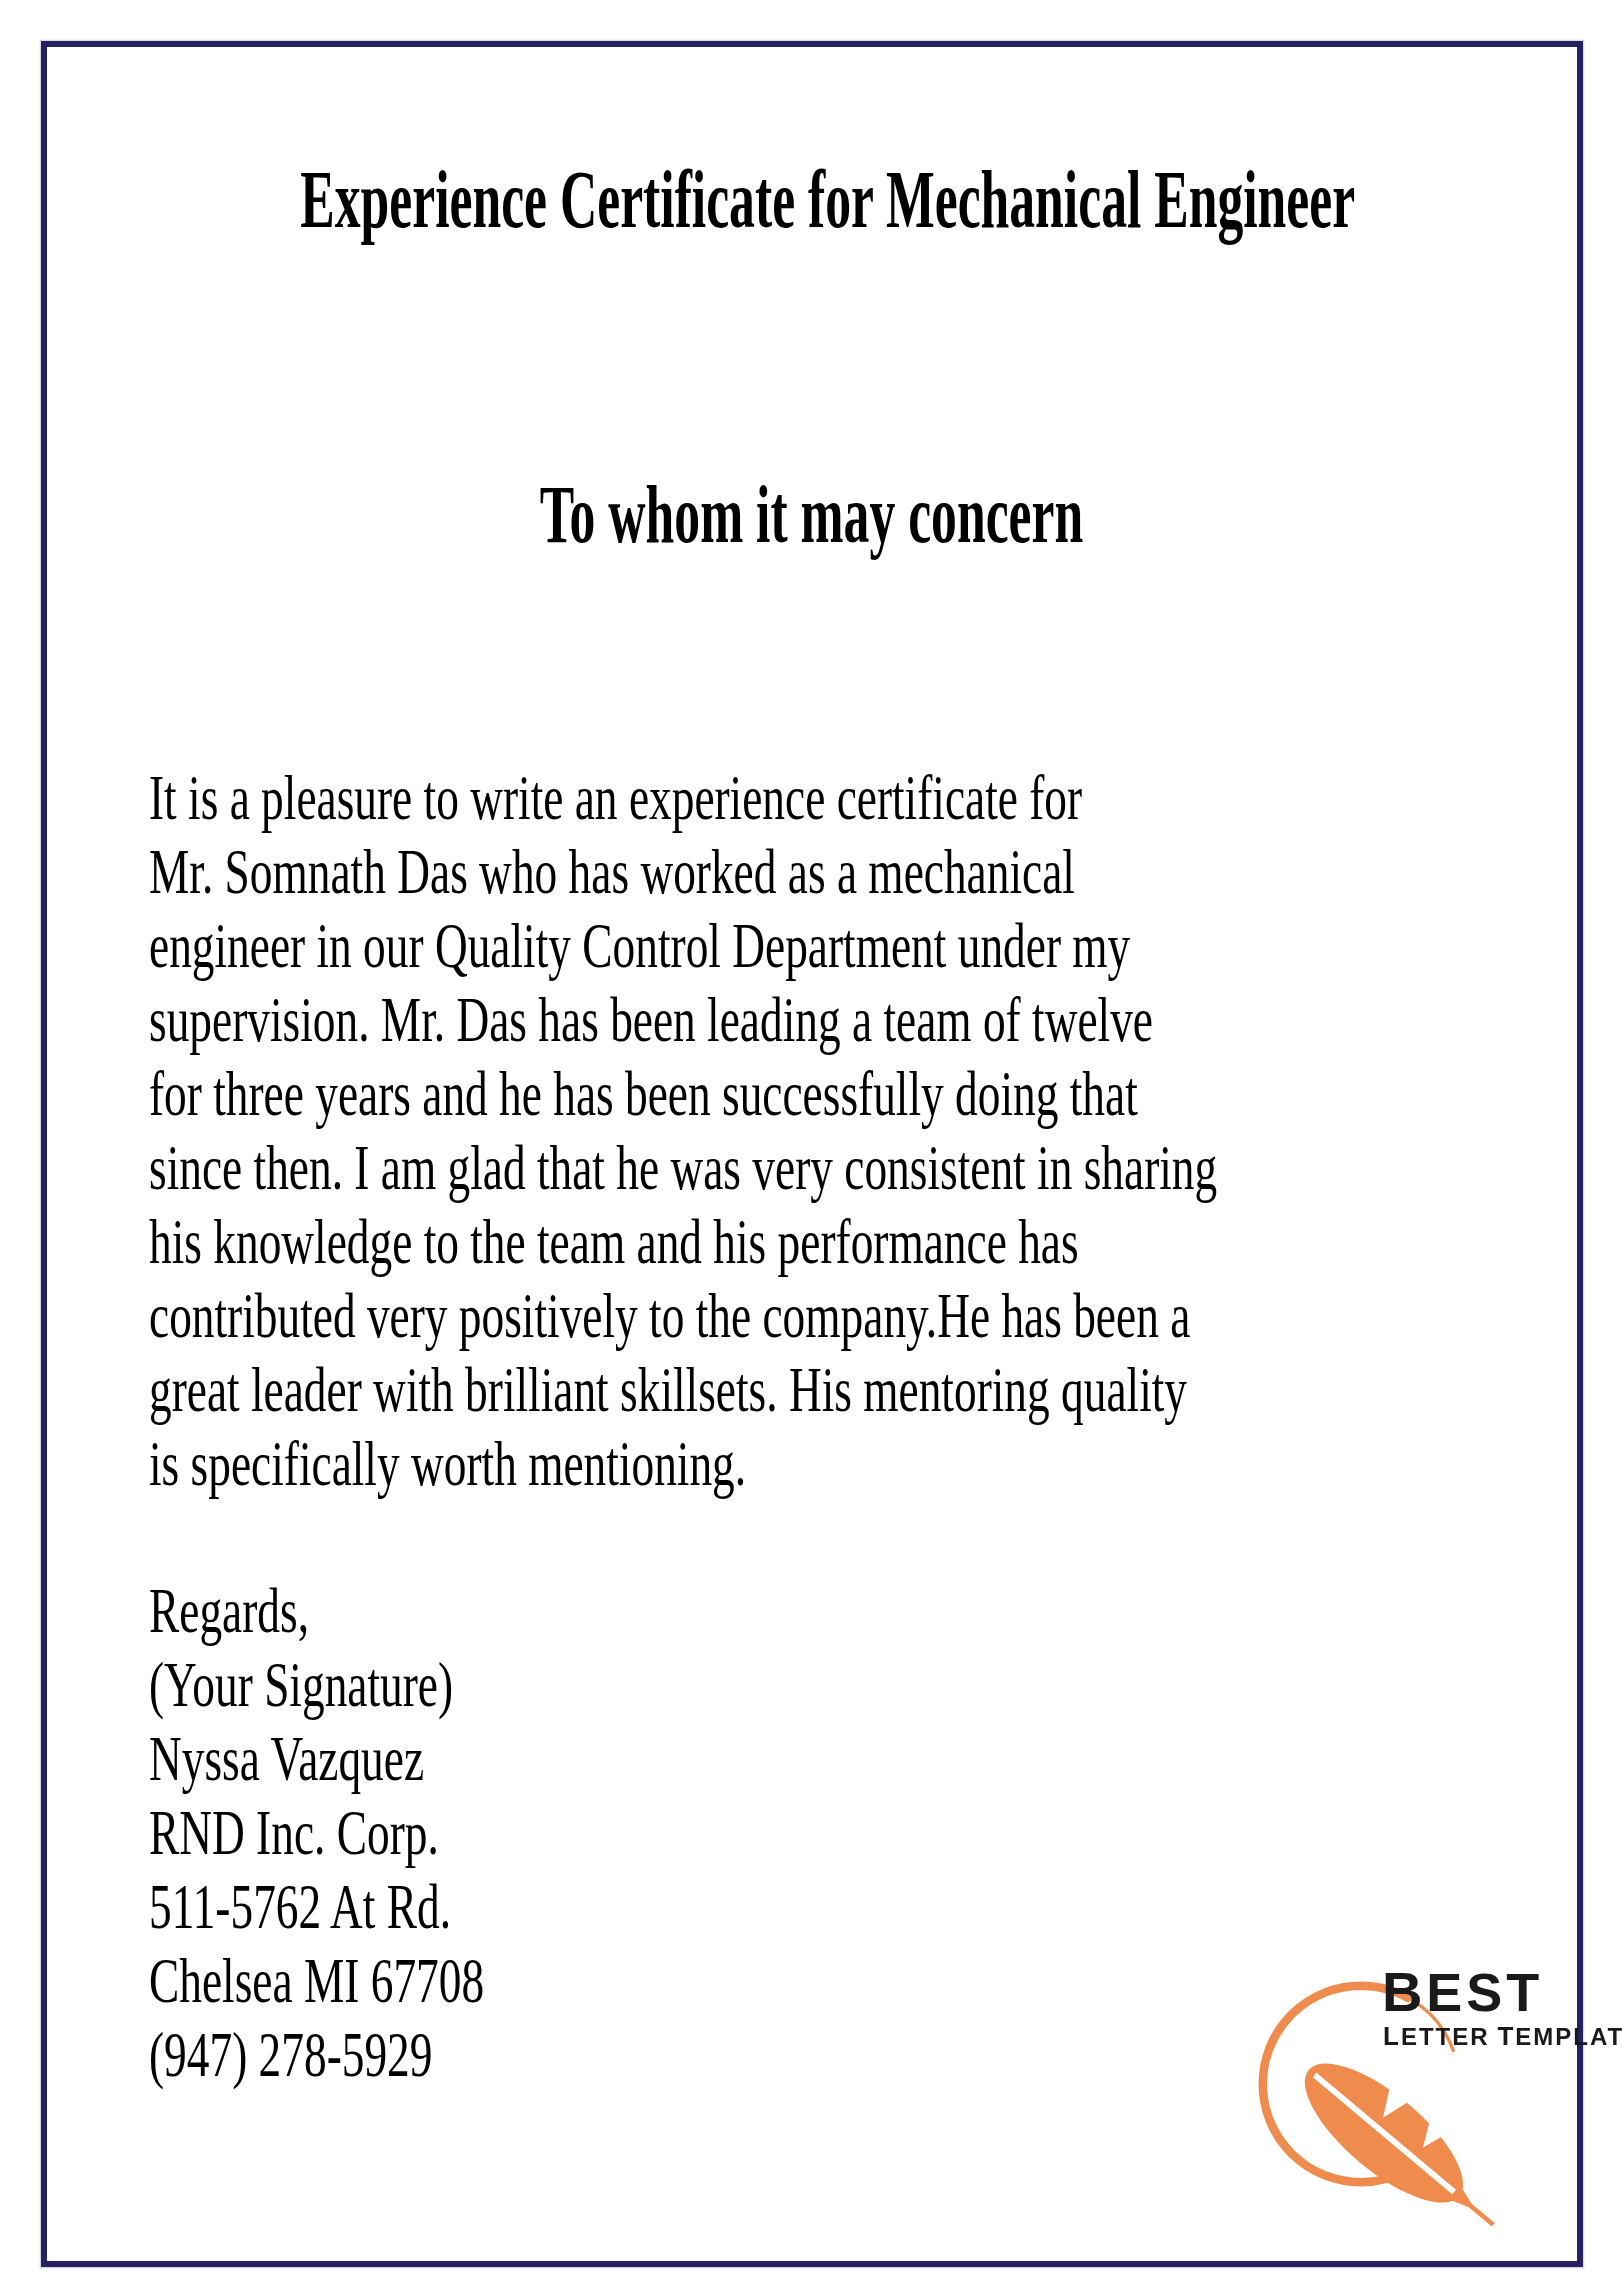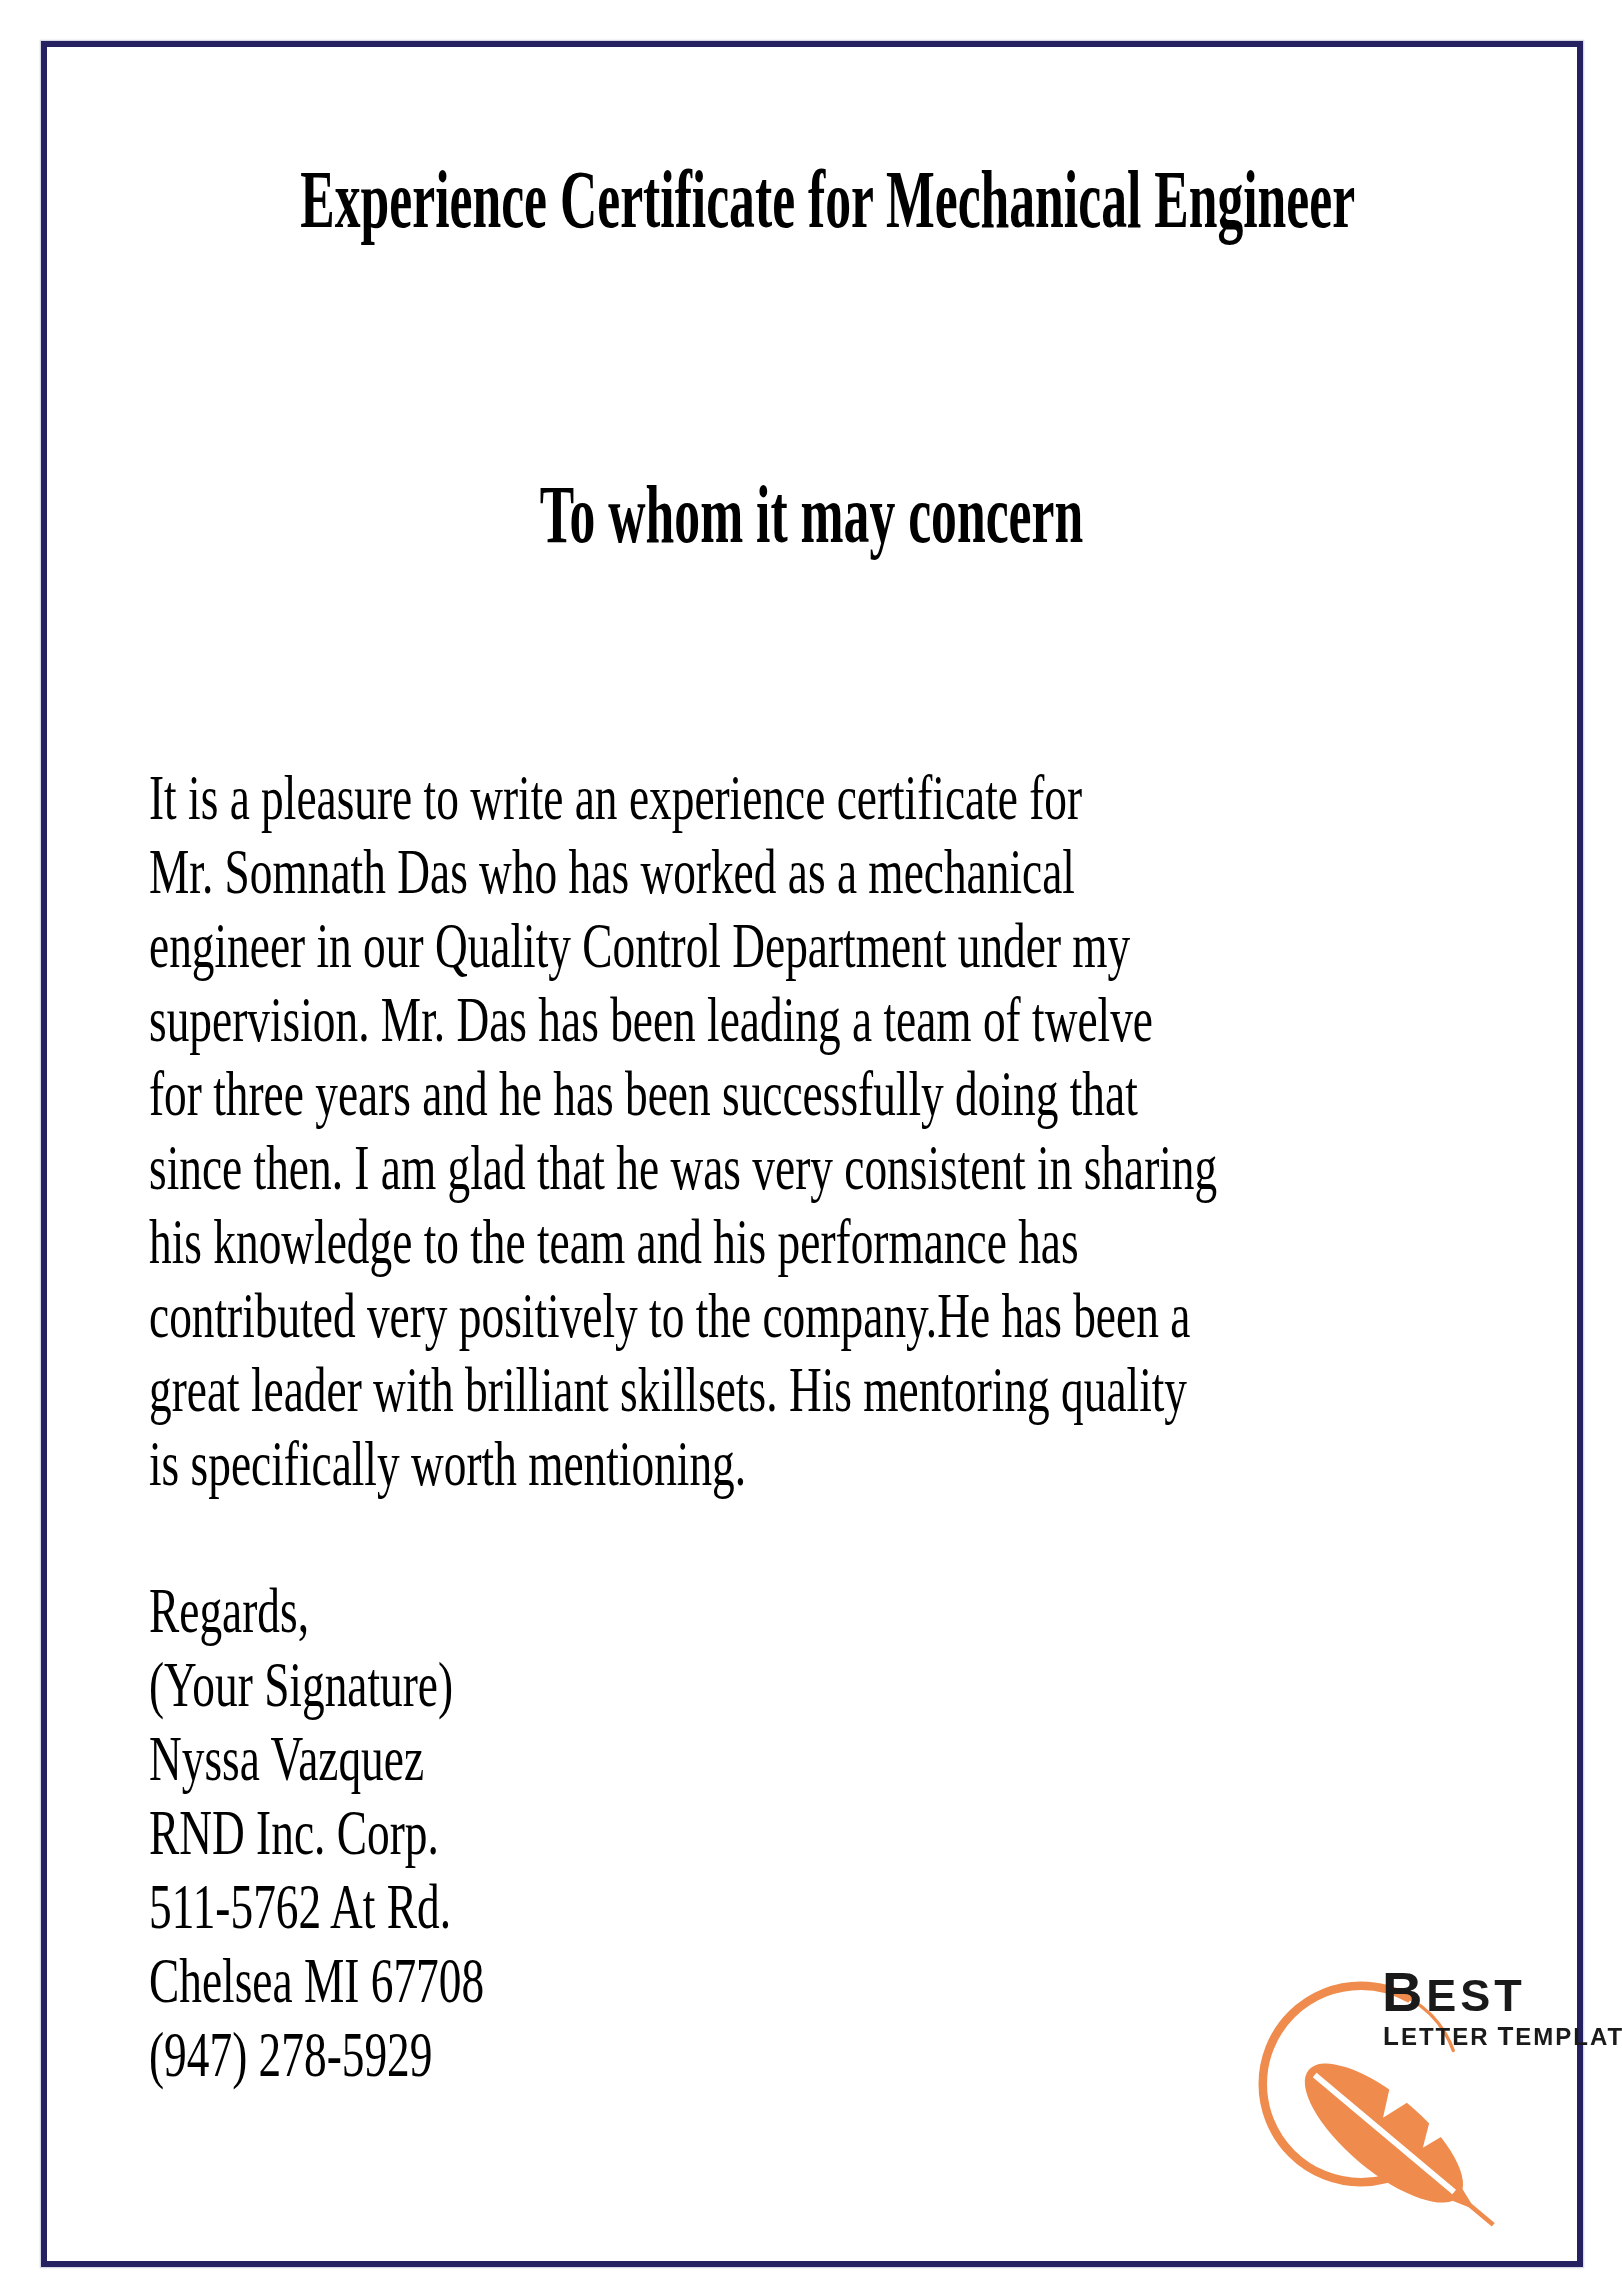--- a/index.html
+++ b/index.html
@@ -64,21 +64,21 @@
   .logo svg{position:absolute;left:0;top:0;}
   .brand{
     position:absolute;
     left:1382px;top:1964px;
     font-family:"Liberation Sans","DejaVu Sans",sans-serif;
     font-weight:bold;color:#1a1a1a;
     line-height:1;white-space:nowrap;
     letter-spacing:3.9px;
   }
   .brand .initial{font-size:56px;}
-  .brand .rest{font-size:45px;}
+  .brand .rest{font-size:54px;}
   .brand-sub{
     position:absolute;
     left:1383px;top:2023px;
     font-family:"Liberation Sans","DejaVu Sans",sans-serif;
     font-weight:bold;color:#1a1a1a;
     line-height:1;white-space:nowrap;
     letter-spacing:2px;
   }
   .brand-sub .initial{font-size:26px;}
   .brand-sub .rest{font-size:24px;}

